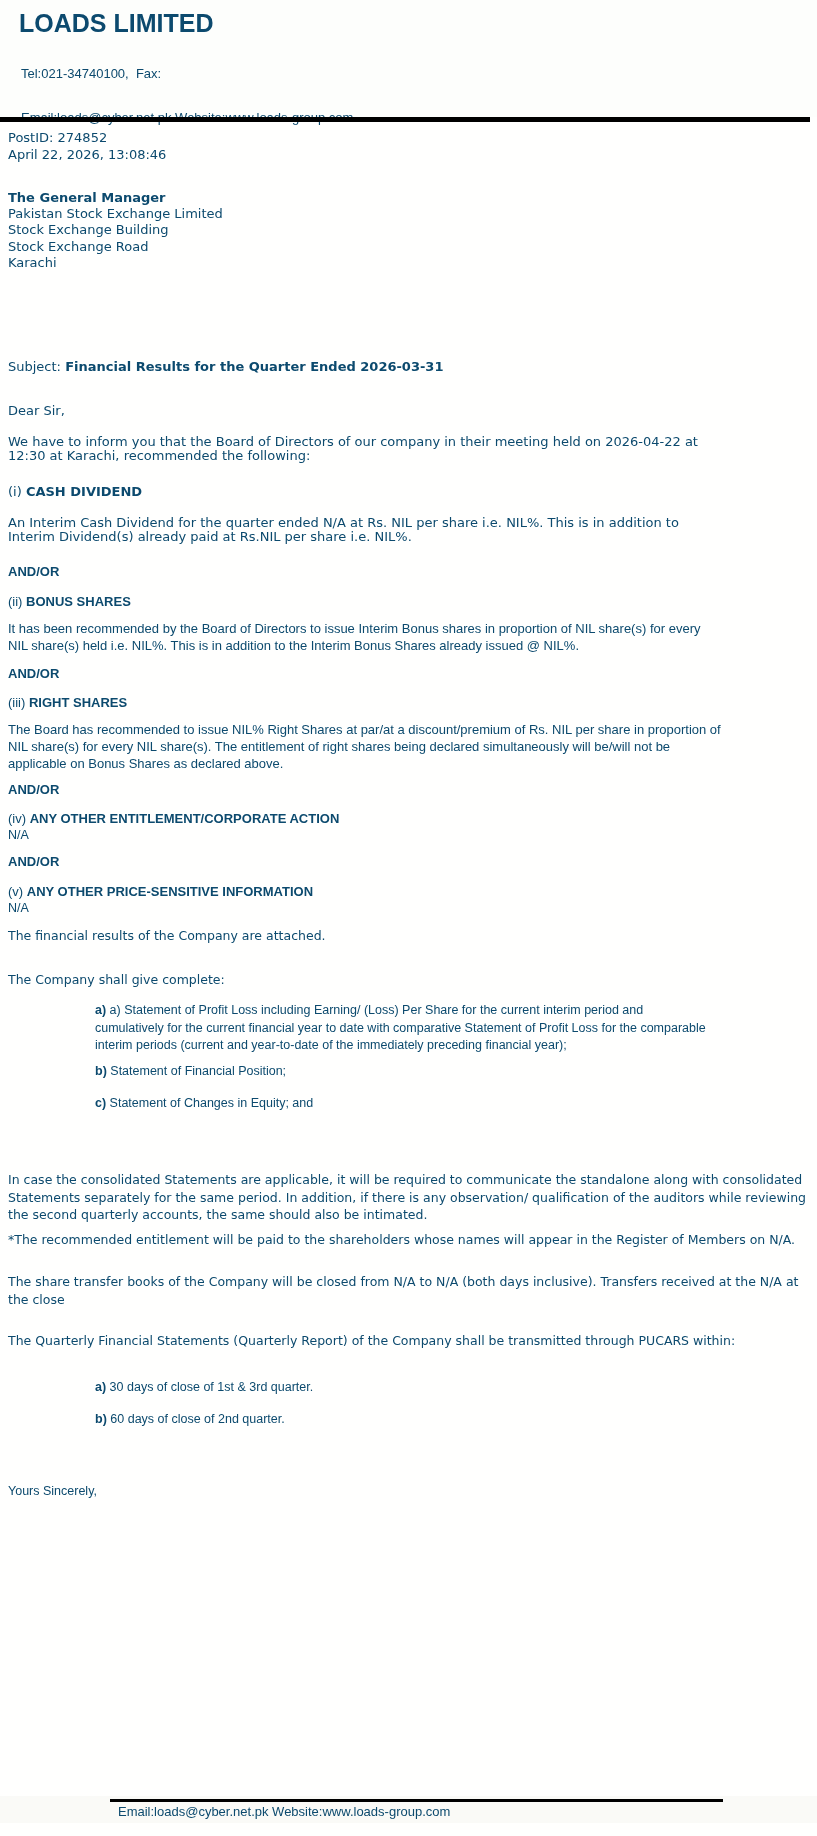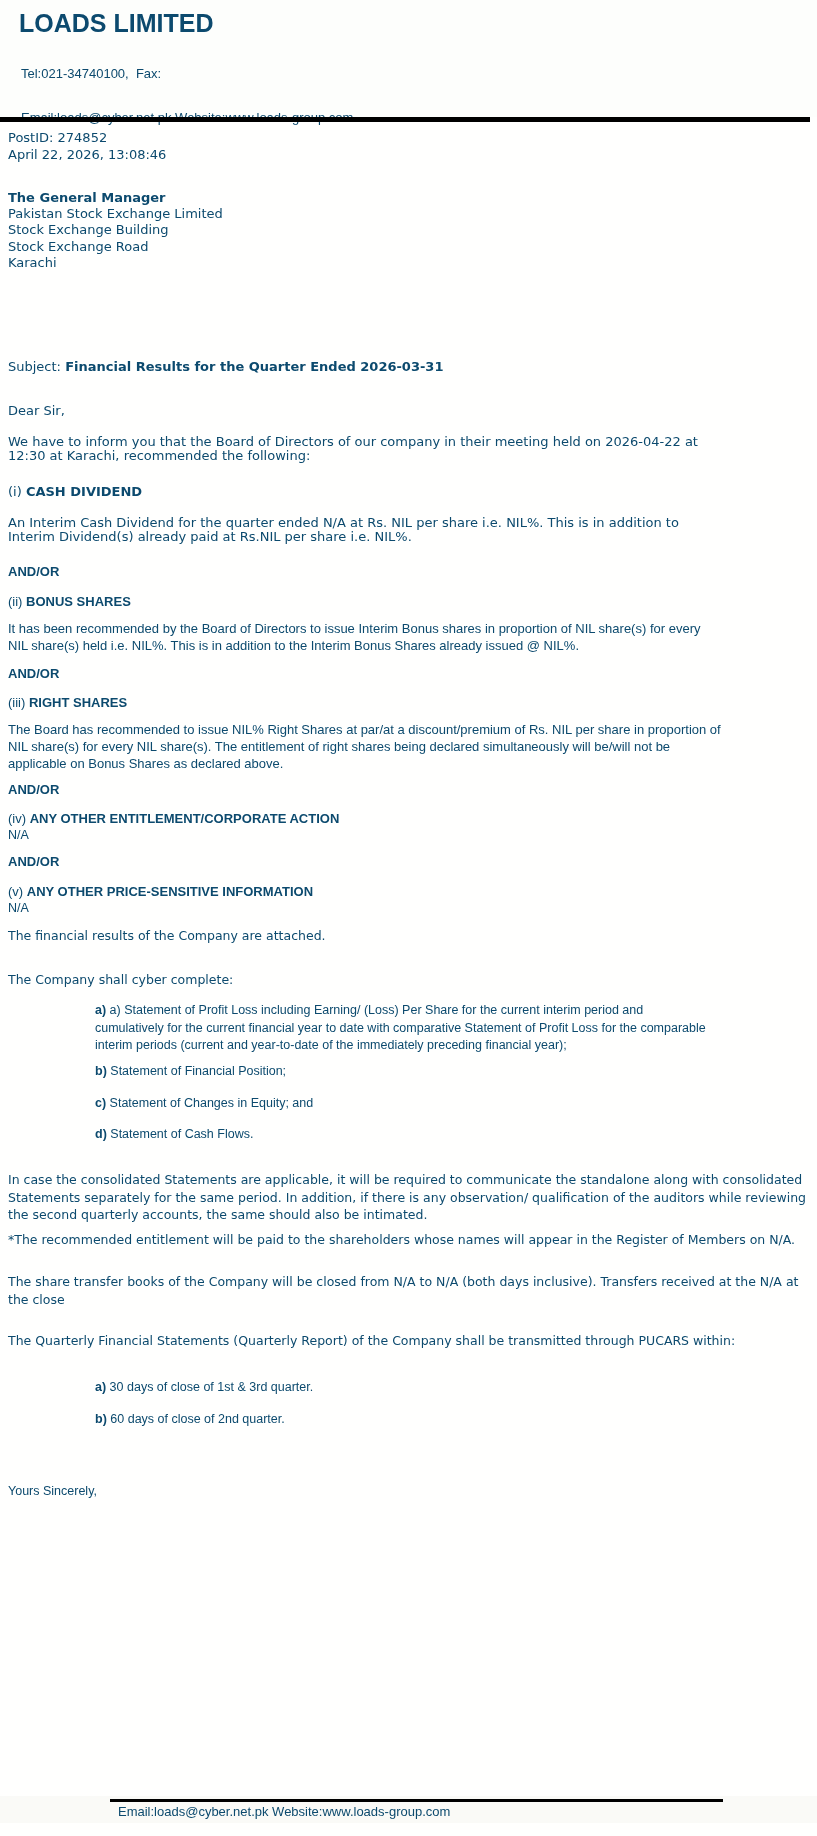--- a/index.html
+++ b/index.html
@@ -106,37 +106,33 @@
   <div class="abs f-narrow" style="top:884px;left:8px;">
     <div>
       <span>(v)</span>
       <span class="b">ANY OTHER PRICE-SENSITIVE INFORMATION</span>
     </div>
     <div class="na-line">N/A</div>
   </div>
 
   <div class="abs small-wide" style="top:927px;left:8px;">The financial results of the Company are attached.</div>
 
-  <div class="abs small-wide" style="top:971px;left:8px;">The Company shall cyber complete:</div>
+  <div class="abs small-wide" style="top:971px;left:8px;">The Company shall give complete:</div>
 
   <div class="abs item f-narrow" style="top:1002px;">
     <span class="b">a)</span>
     <span>a) Statement of Profit Loss including Earning/ (Loss) Per Share for the current interim period and cumulatively for the current financial year to date with comparative Statement of Profit Loss for the comparable interim periods (current and year-to-date of the immediately preceding financial year);</span>
   </div>
   <div class="abs item f-narrow" style="top:1063px;">
     <span class="b">b)</span>
     <span>Statement of Financial Position;</span>
   </div>
   <div class="abs item f-narrow" style="top:1095px;">
     <span class="b">c)</span>
     <span>Statement of Changes in Equity; and</span>
-  </div>
-  <div class="abs item f-narrow" style="top:1126px;">
-    <span class="b">d)</span>
-    <span>Statement of Cash Flows.</span>
   </div>
 
   <div class="abs small-wide" style="top:1171px;left:8px;width:805px;">In case the consolidated Statements are applicable, it will be required to communicate the standalone along with consolidated Statements separately for the same period. In addition, if there is any observation/ qualification of the auditors while reviewing the second quarterly accounts, the same should also be intimated.</div>
 
   <div class="abs small-wide" style="top:1231px;left:8px;width:805px;">*The recommended entitlement will be paid to the shareholders whose names will appear in the Register of Members on N/A.</div>
 
   <div class="abs small-wide" style="top:1273px;left:8px;width:805px;">
     <div>The share transfer books of the Company will be closed from N/A to N/A (both days inclusive). Transfers received at the N/A at the close</div>
   </div>
 

